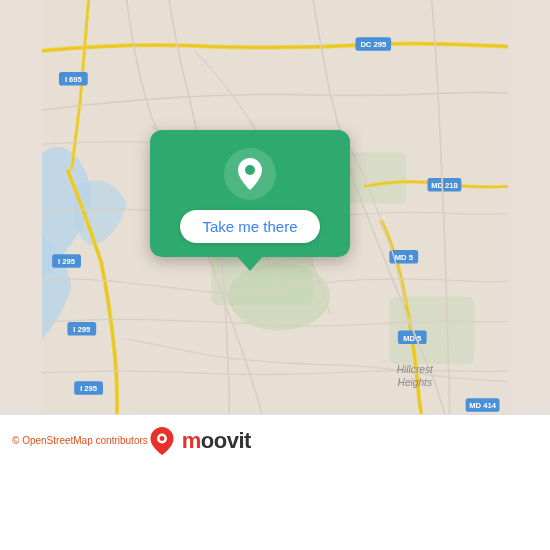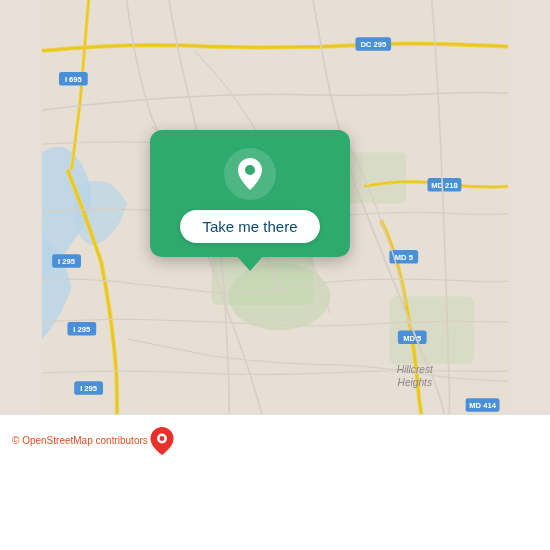--- a/index.html
+++ b/index.html
@@ -48,21 +48,21 @@
     }
 
     #pin-icon {
       width: 52px;
       height: 52px;
       margin-bottom: 10px;
     }
 
     #take-me-there-btn {
       background: white;
-      color: #0c4a6e;
+      color: #3b82f6;
       border: none;
       border-radius: 20px;
       padding: 8px 22px;
       font-size: 15px;
       font-weight: 500;
       cursor: pointer;
       white-space: nowrap;
       box-shadow: 0 1px 4px rgba(0,0,0,0.15);
     }
 
@@ -205,15 +205,18 @@
       <span id="copyright-text">© OpenStreetMap contributors</span>
     </div>
 
     <div id="moovit-logo">
 
       <svg id="moovit-pin" viewBox="0 0 28 34" xmlns="http://www.w3.org/2000/svg">
         <path d="M14,0 C6.3,0 0,6.3 0,14 C0,24.5 14,34 14,34 C14,34 28,24.5 28,14 C28,6.3 21.7,0 14,0Z" fill="#e8312a"></path>
         <circle cx="14" cy="14" r="6" fill="white"></circle>
         <circle cx="14" cy="14" r="3" fill="#e8312a"></circle>
       </svg>
+      <span id="moovit-wordmark">
+        <span style="color:#e8312a; font-size:22px; font-weight:bold; font-family:Arial,sans-serif;">m</span><span style="font-size:22px; font-weight:bold; color:#333; font-family:Arial,sans-serif;">oovit</span>
+      </span>
     </div>
   </div>
 </div>
 
 </body></html>

